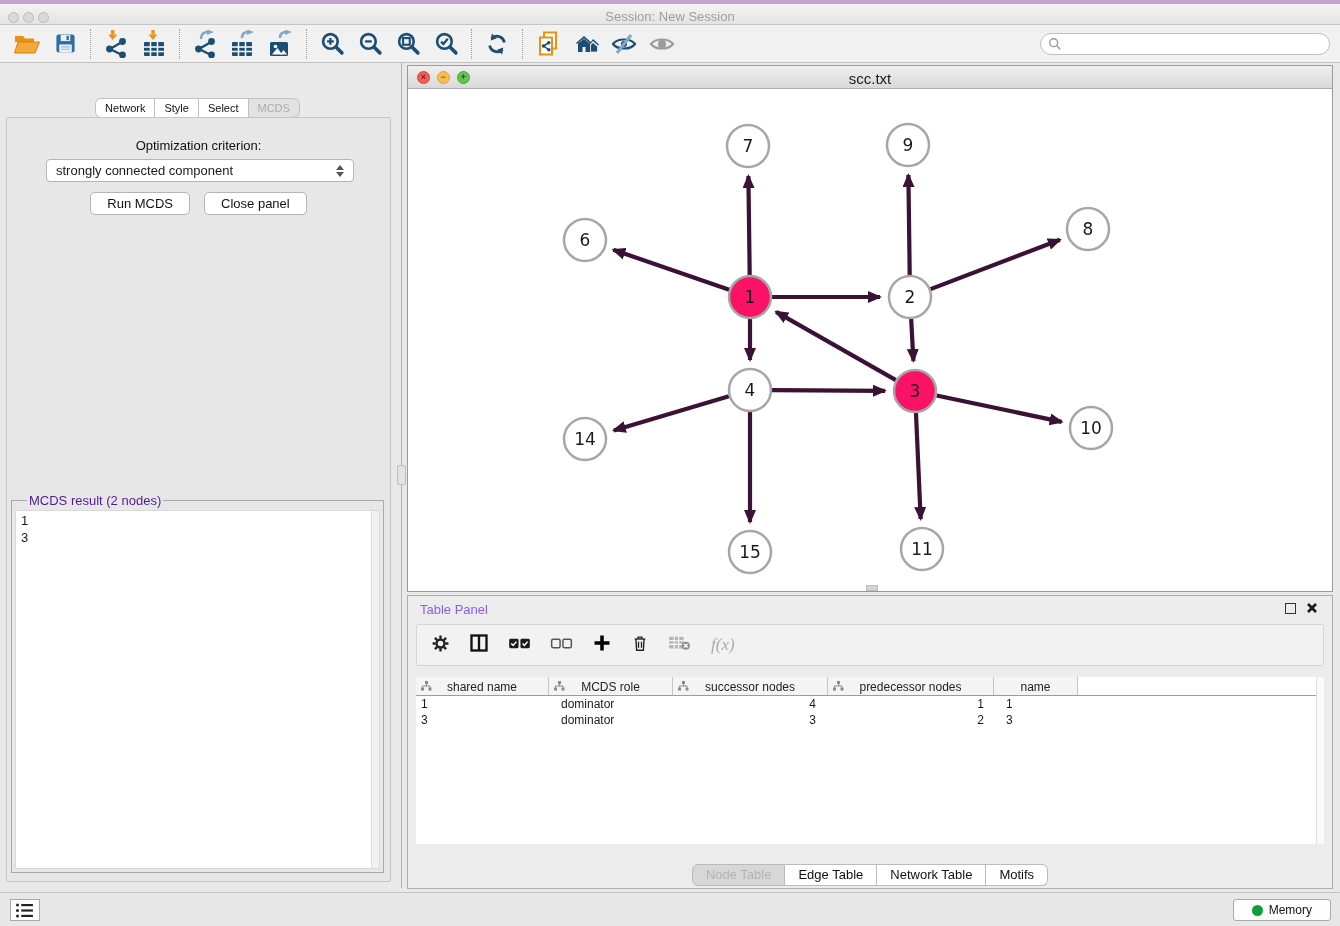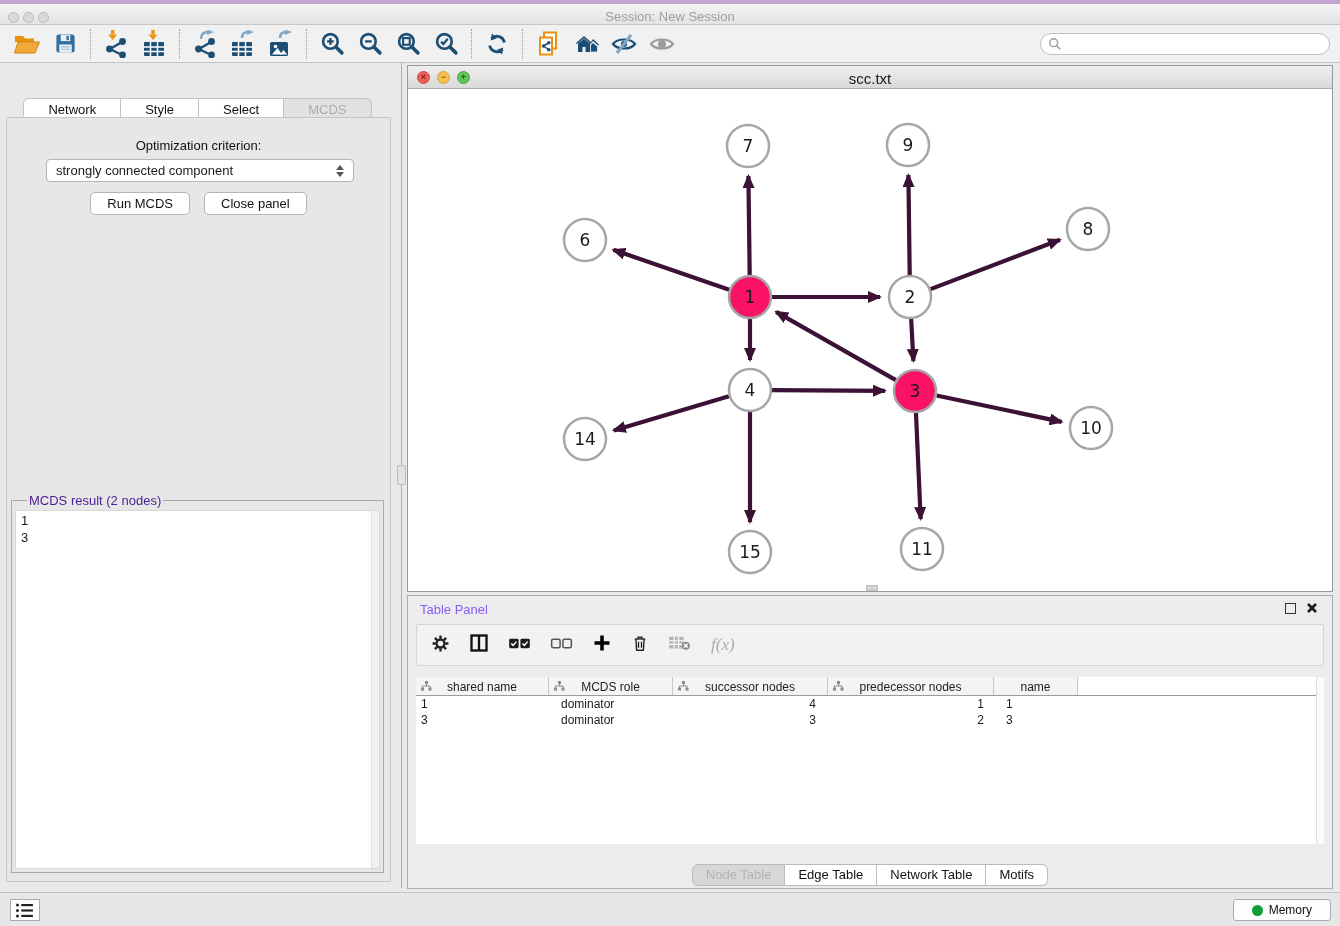--- a/index.html
+++ b/index.html
@@ -22,21 +22,21 @@
     border:1px solid #C0C0C0; border-radius:12px; display:flex; align-items:center; padding-left:7px; }
   .search-box input { border:none; outline:none; flex:1; height:18px; font-size:12px; background:transparent; font-family:"Liberation Sans",sans-serif; }
 
   
   .control-panel { position:absolute; left:0; top:63px; width:395px; height:825px; background:#E9E9E9; }
   .cp-header { position:absolute; left:0; top:0; width:100%; height:30px; }
   .cp-title { position:absolute; left:13px; top:8px; font-size:13px; color:#1a1a1a; }
   .panel-float { position:absolute; width:11px; height:11px; border:1.6px solid #333; top:9px; }
   .panel-close { position:absolute; top:8px; width:12px; height:12px; }
   .cp-tabs { position:absolute; left:0; top:35px; width:100%; display:flex; justify-content:center; }
-  .cp-tab { background:#fff; border:1px solid #C2C2C2; border-left:none; font-size:13px; padding:3px 24px; color:#111; }
+  .cp-tab { background:#fff; border:1px solid #C2C2C2; border-left:none; font-size:11px; padding:3px 9px; color:#111; }
   .cp-tab:first-child { border-left:1px solid #C2C2C2; border-radius:6px 0 0 6px; }
   .cp-tab.active { background:#E2E2E2; color:#ACACAC; border-radius:0 7px 7px 0; }
   .cp-box { position:absolute; left:6px; right:4px; top:54px; bottom:6px; background:#E7E7E7; border:1px solid #C5C5C5; border-radius:2px; }
   .opt-label { position:absolute; left:0; right:0; top:20px; text-align:center; font-size:13px; color:#111; }
   .select { position:absolute; left:39px; top:41px; width:308px; height:23px; background:#fff; border:1px solid #B5B5B5;
     border-radius:4px; display:flex; align-items:center; padding-left:9px; font-size:13px; }
   .select .sel-value { flex:1; }
   .stepper { width:18px; display:flex; flex-direction:column; align-items:center; gap:2px; margin-right:4px; }
   .tri-up { width:0; height:0; border-left:4px solid transparent; border-right:4px solid transparent; border-bottom:5px solid #555; }
   .tri-down { width:0; height:0; border-left:4px solid transparent; border-right:4px solid transparent; border-top:5px solid #555; }

